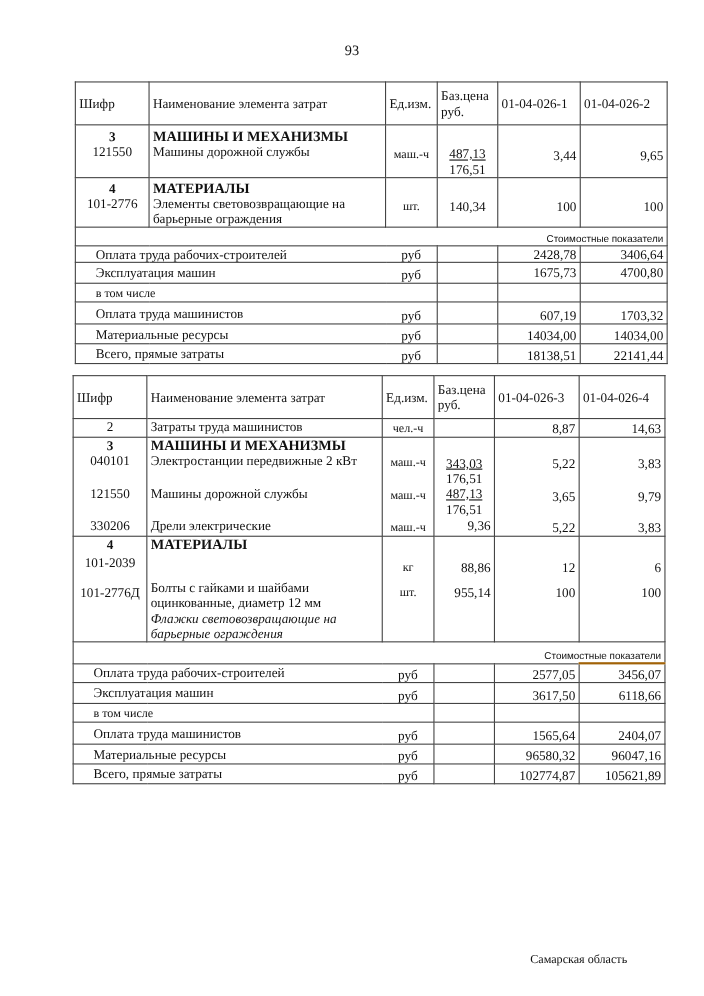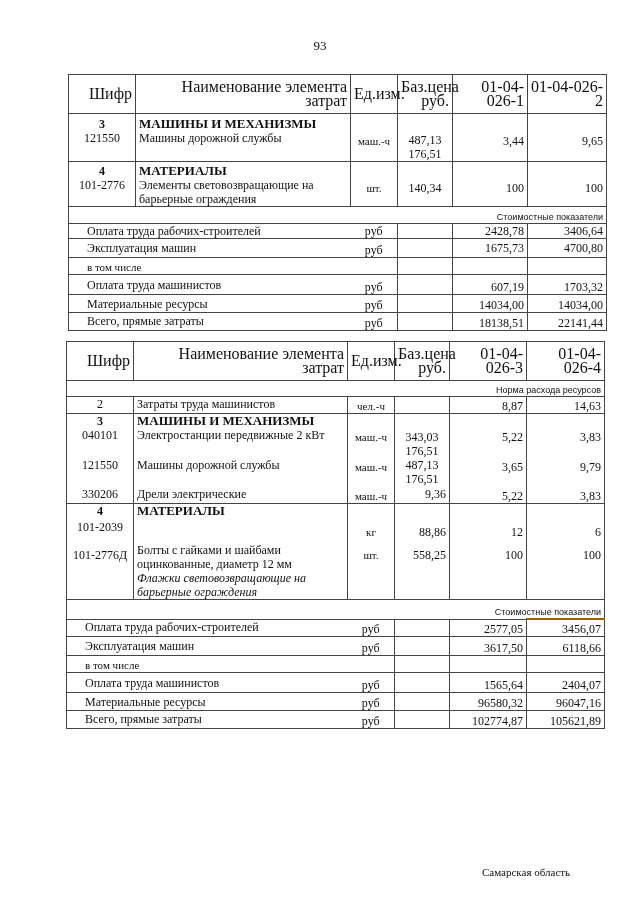--- a/index.html
+++ b/index.html
@@ -2,25 +2,25 @@
 <html><head>
 <meta charset="utf-8">
 <style>
   html, body { margin:0; padding:0; background:#ffffff; }
   body { width:640px; height:905px; position:relative; overflow:hidden;
          font-family:"Liberation Serif", "DejaVu Serif", serif; color:#111; }
   .page-number { position:absolute; top:38px; left:0; width:640px; text-align:center; font-size:13px; }
   .footer { position:absolute; top:866px; left:482px; font-size:11px; }
   table.est { position:absolute; border-collapse:collapse; table-layout:fixed; font-size:12px; }
   table.est td, table.est th { border:1px solid #444; padding:0 3px; vertical-align:top; line-height:14px; font-weight:normal; }
-  table.est th { text-align:right; vertical-align:middle; height:38px; font-size:16px; }
+  table.est th { text-align:left; vertical-align:middle; height:38px; font-size:12px; }
   .c { text-align:center; }
   .r { text-align:right; }
   .b { font-weight:bold; }
-  .u { }
+  .u { text-decoration:underline; }
   .sub { font-family:"Liberation Sans", "DejaVu Sans", sans-serif; font-size:9px; text-align:right; line-height:12px; height:12px; }
   .hdr2 { line-height:13px; }
   .tot td { border-top:none; border-bottom:none; }
   .tot td.lab { border-right:none; }
   .tot td.unit { border-left:none; }
   .sm { font-size:11px; }
 </style>
 </head>
 <body>
 
@@ -139,25 +139,20 @@
   <tbody>
       <tr>
     <th>Шифр</th>
     <th>Наименование элемента затрат</th>
     <th>Ед.изм.</th>
     <th class="hdr2"><span>Баз.цена</span><br><span>руб.</span></th>
     <th>01-04-026-3</th>
     <th>01-04-026-4</th>
   </tr>
   <tr>
-    <td colspan="6" style="height:12px; padding-top:3px;">
-          <div class="sub">Норма расхода ресурсов</div>
-        </td>
-  </tr>
-  <tr>
     <td class="c b">2</td>
     <td>Затраты труда машинистов</td>
     <td class="c sm" style="padding-top:2px;">чел.-ч</td>
     <td></td>
     <td class="r" style="padding-top:2px;">8,87</td>
     <td class="r" style="padding-top:2px;">14,63</td>
   </tr>
 
   <tr>
     <td class="c">
@@ -222,21 +217,21 @@
       <div style="height:28px;font-style:italic;">Флажки световозвращающие на барьерные ограждения</div>
     </td>
     <td class="c sm">
       <div style="height:14px;"></div>
       <div style="height:28px; padding-top:7px; box-sizing:border-box;">кг</div>
       <div style="height:28px; padding-top:2px; box-sizing:border-box;">шт.</div>
     </td>
     <td class="r">
       <div style="height:14px;"></div>
       <div style="height:28px; padding-top:7px; box-sizing:border-box;">88,86</div>
-      <div style="height:28px; padding-top:2px; box-sizing:border-box;">558,25</div>
+      <div style="height:28px; padding-top:2px; box-sizing:border-box;">955,14</div>
     </td>
     <td class="r">
       <div style="height:14px;"></div>
       <div style="height:28px; padding-top:7px; box-sizing:border-box;">12</div>
       <div style="height:28px; padding-top:2px; box-sizing:border-box;">100</div>
     </td>
     <td class="r">
       <div style="height:14px;"></div>
       <div style="height:28px; padding-top:7px; box-sizing:border-box;">6</div>
       <div style="height:28px; padding-top:2px; box-sizing:border-box;">100</div>

